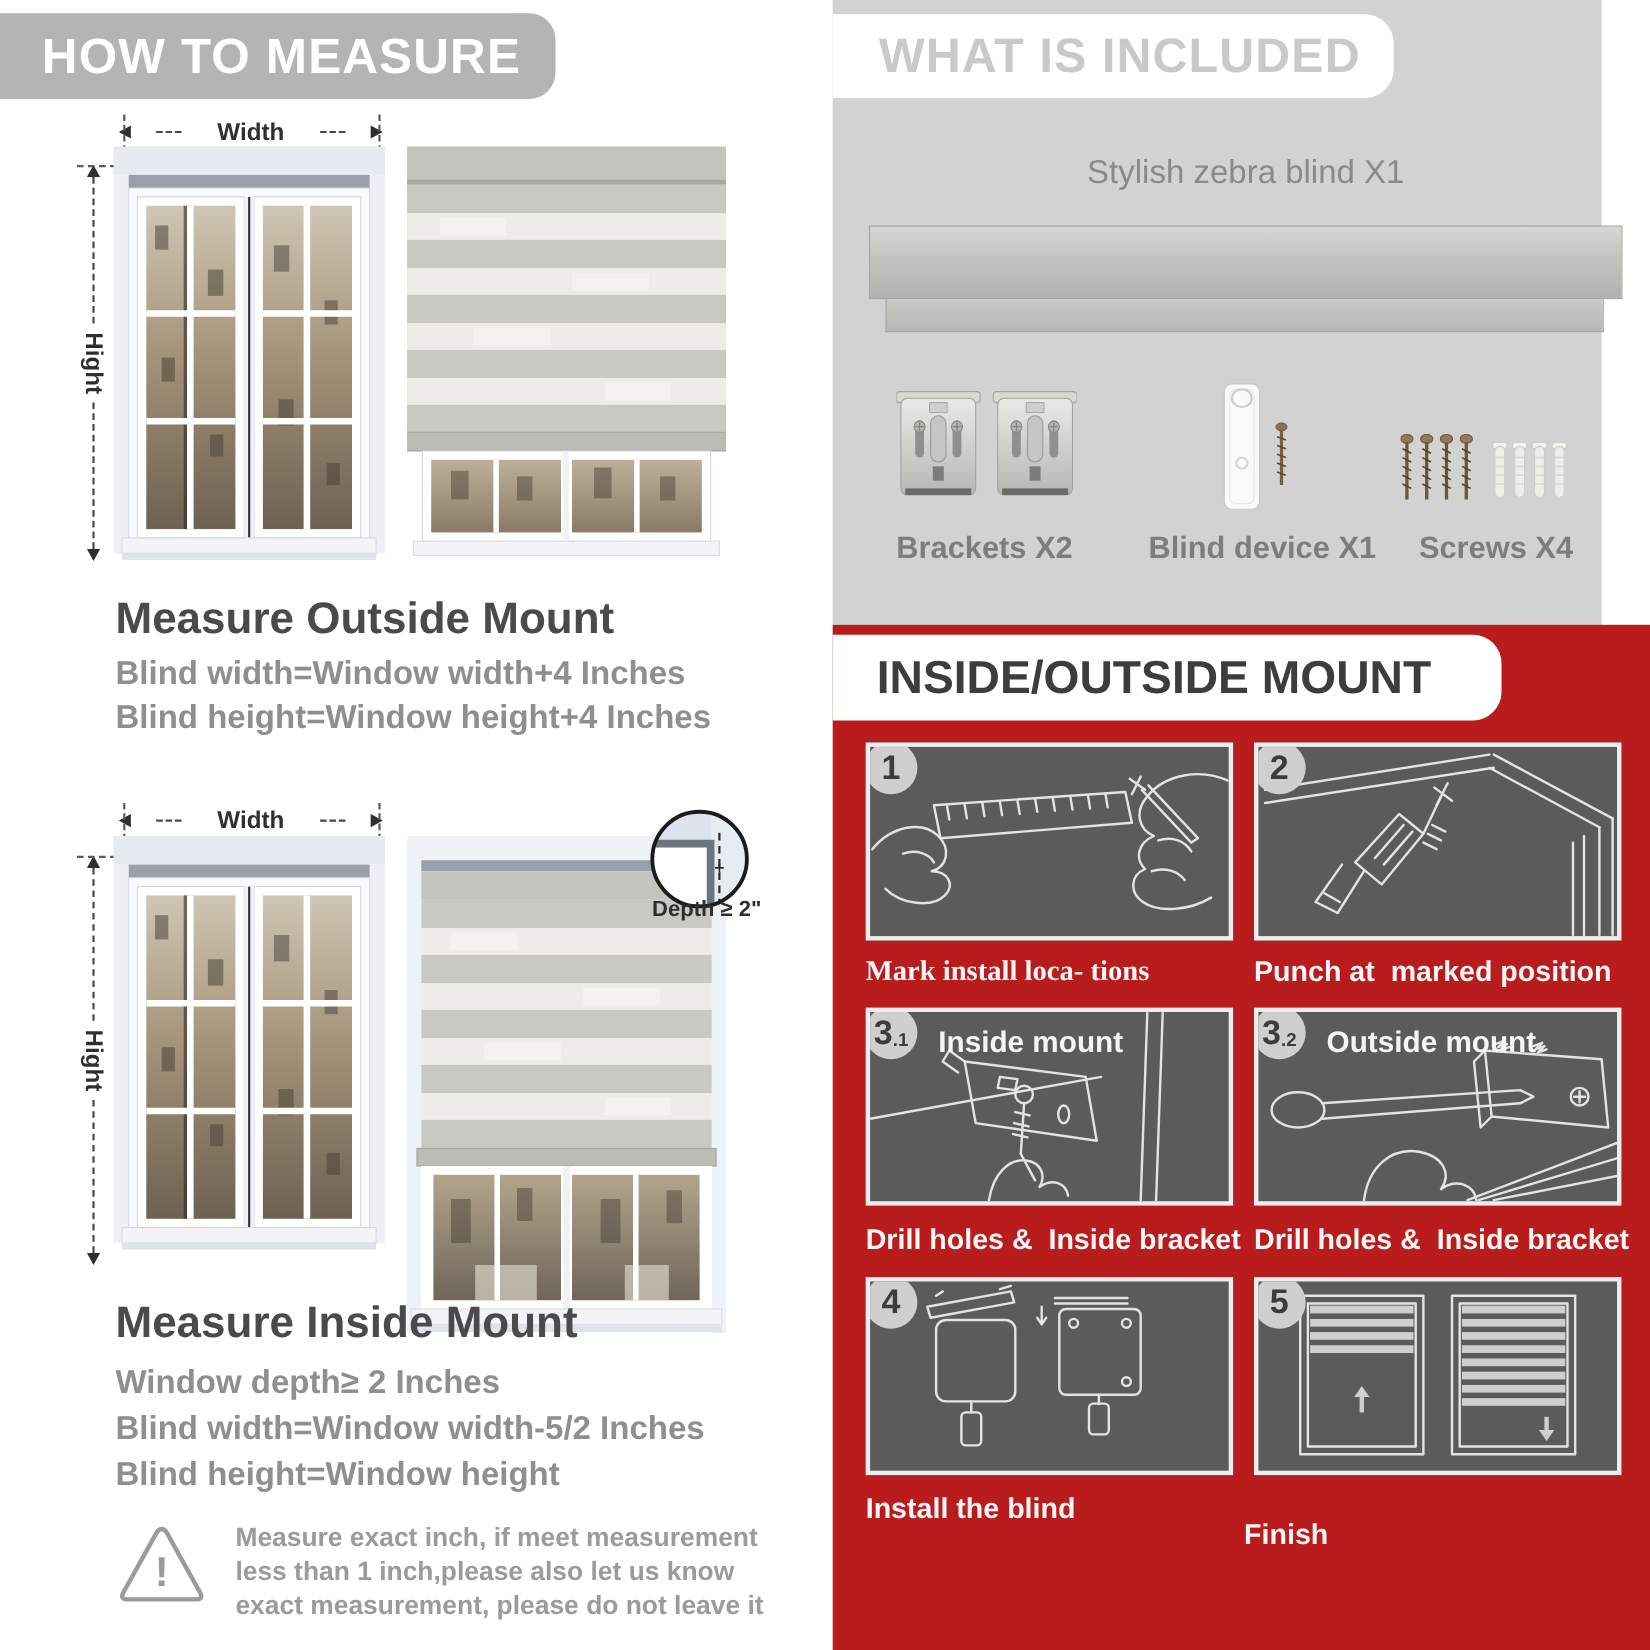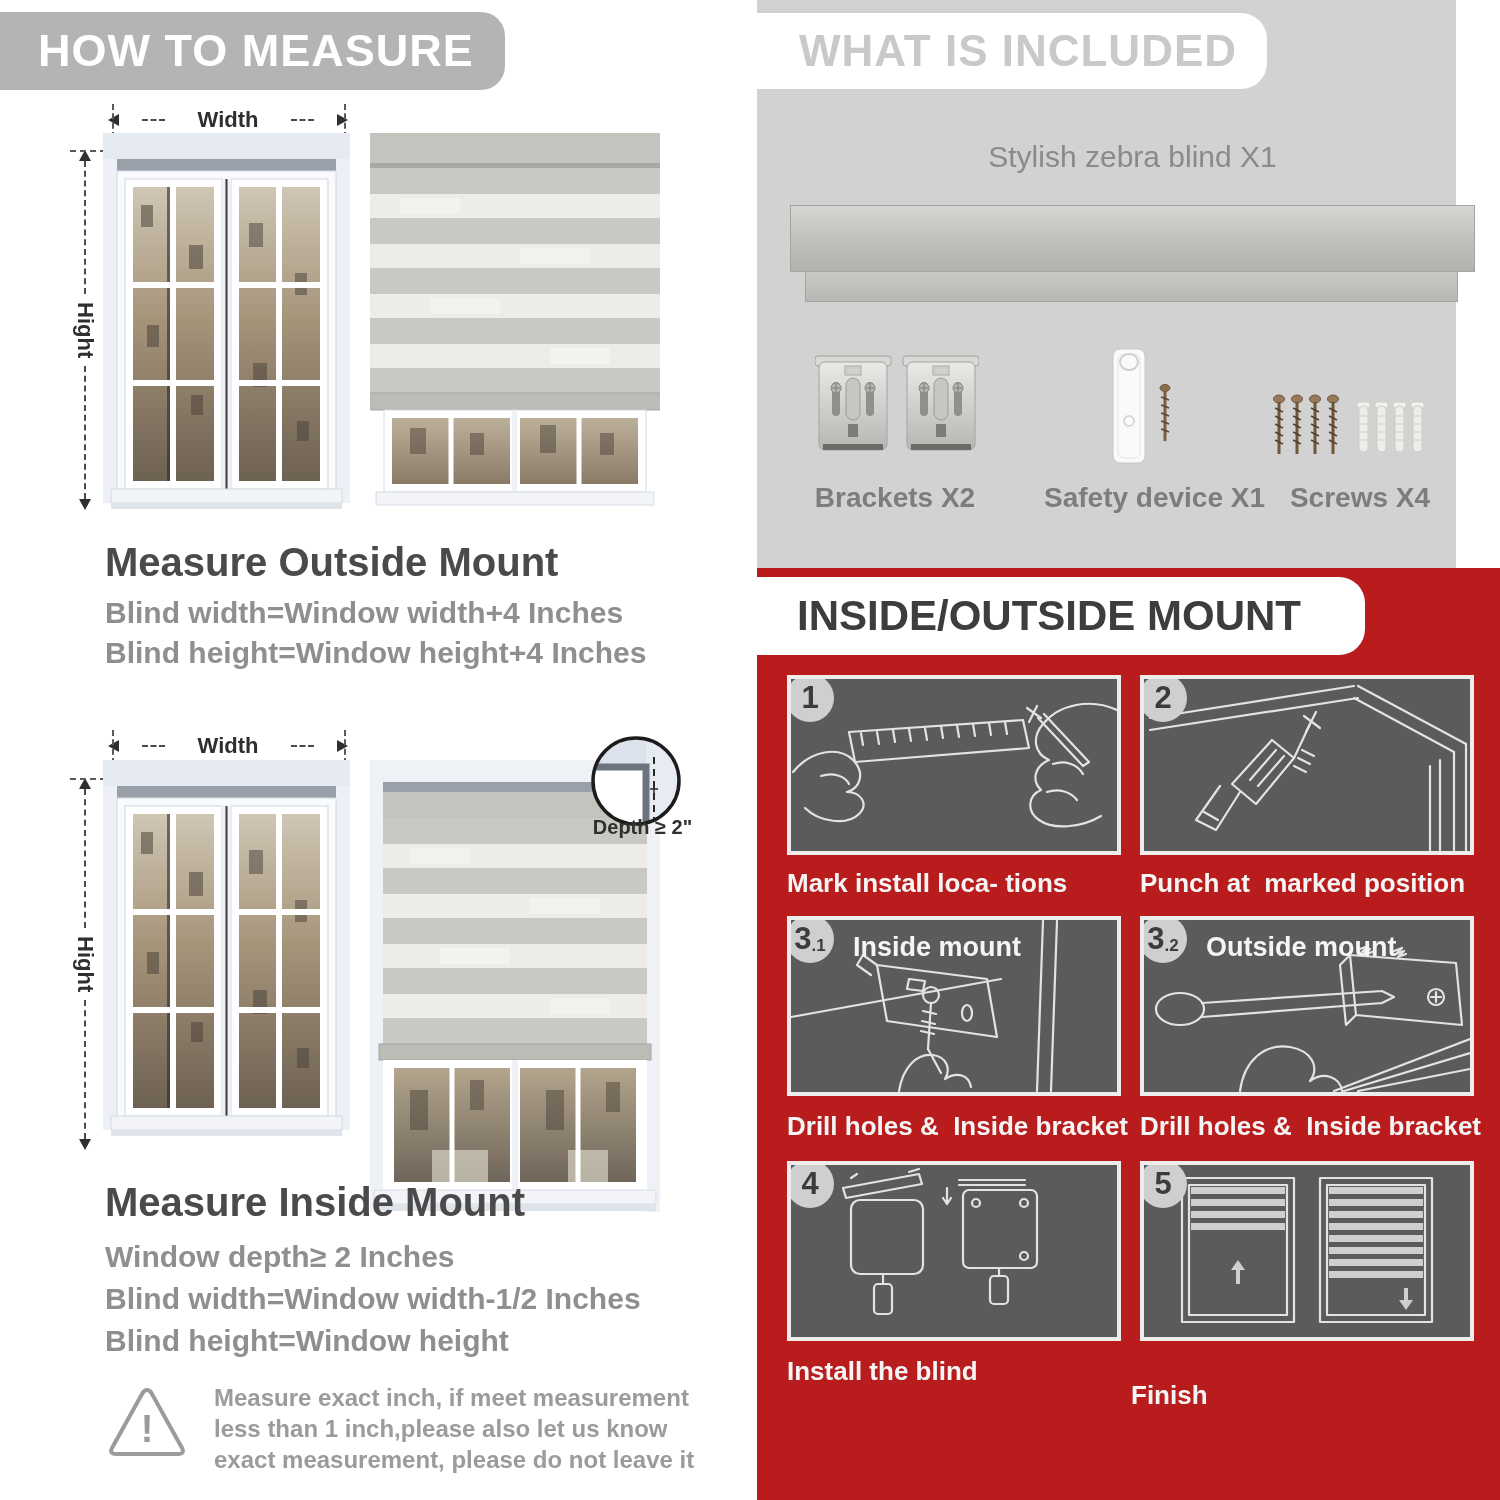--- a/index.html
+++ b/index.html
@@ -329,21 +329,21 @@
       <path d="M62,56 l8,0 M66,52 l0,8" stroke="#2a2a2a" stroke-width="1.5"></path>
     </g>
     <circle cx="48" cy="48" r="43" fill="none" stroke="#1c1c1c" stroke-width="3.5"></circle>
   </svg>
   <div class="depth-lbl" style="left:575px;top:816px;width:135px;">Depth ≥ 2"</div>
 
   <div class="sec-title" style="left:105px;top:1180px;">
     <span>Measure Inside Mount</span>
   </div>
   <div class="rule" style="left:105px;top:1240px;">Window depth≥ 2 Inches</div>
-  <div class="rule" style="left:105px;top:1282px;">Blind width=Window width-1/2 Inches</div>
+  <div class="rule" style="left:105px;top:1282px;">Blind width=Window width-5/2 Inches</div>
   <div class="rule" style="left:105px;top:1324px;">Blind height=Window height</div>
 
   <svg class="abs" style="left:106px;top:1384px;" width="82" height="78" viewBox="0 0 82 78">
     <path d="M41,6 Q44,6 46,10 L76,64 Q79,70 72,70 L10,70 Q3,70 6,64 L36,10 Q38,6 41,6 Z" fill="none" stroke="#9b9b9b" stroke-width="4" stroke-linejoin="round"></path>
     <text x="41" y="58" text-anchor="middle" font-family="Liberation Sans, sans-serif" font-size="38" font-weight="bold" fill="#9b9b9b">!</text>
   </svg>
   <div class="warn-text" style="left:214px;top:1382px;">Measure exact inch, if meet measurement less than 1 inch,please also let us know exact measurement, please do not leave it</div>
 
   <div class="panel-light">
     <div class="hdr-included">
@@ -441,21 +441,21 @@
           </g>
         <g transform="translate(138,0)">
             <rect x="0" y="10" width="13" height="6" rx="2" fill="#f1f1ee" stroke="#ccccc9"></rect>
             <rect x="2" y="14" width="9" height="46" rx="4" fill="#ededea" stroke="#ccccc9"></rect>
             <path d="M2,24 h9 M2,32 h9 M2,40 h9 M2,48 h9" stroke="#d8d8d5" stroke-width="1.4"></path>
           </g>
       </g>
     </svg>
 
     <div class="item-label" style="left:33px;width:210px;">Brackets X2</div>
-    <div class="item-label" style="left:287px;width:190px;">Safety device X1</div>
+    <div class="item-label" style="left:287px;width:190px;">Blind device X1</div>
     <div class="item-label" style="left:528px;width:150px;">Screws X4</div>
   </div>
 
   <div class="panel-dark">
     <div class="hdr-mount">
       <span>INSIDE/OUTSIDE MOUNT</span>
     </div>
 
     <div class="step-panel" style="left:30px;top:107px;">
       <svg width="326" height="172" viewBox="0 0 326 170">
@@ -467,21 +467,21 @@
           <path d="M2,92 C20,70 48,66 62,80 C74,92 70,108 56,112 C70,112 78,124 68,134 C56,146 28,142 14,128"></path>
           <path d="M30,96 C42,92 54,96 58,104"></path>
           <path d="M326,30 C300,18 268,24 252,44 C240,58 244,74 258,80 C244,86 240,100 250,110 C236,116 236,132 248,140 C262,150 290,148 310,136"></path>
           <path d="M262,84 C274,80 286,84 292,94 M256,112 C268,108 280,112 286,120"></path>
         </g>
       </svg>
       <div class="badge">
         <span>1</span>
       </div>
     </div>
-    <div class="step-caption" style="left:30px;top:300px;">Mark install loca- tions</div>
+    <div class="step-caption" style="left:30px;top:300px;font-family:Liberation Serif, serif;">Mark install loca- tions</div>
 
     <div class="step-panel" style="left:383px;top:107px;">
       <svg width="326" height="172" viewBox="0 0 326 170">
         <g stroke="#e3e3e3" stroke-width="2.2" fill="none" stroke-linecap="round" stroke-linejoin="round">
           <path d="M6,38 L210,6 M6,50 L214,18 M214,6 L322,64 M210,18 L310,72"></path>
           <path d="M322,64 L322,170 M310,72 L310,170 M296,80 L296,170 M286,86 L286,170"></path>
           <path d="M160,36 l16,12 M172,32 l-10,20"></path>
           <path d="M166,44 L150,78 M158,70 l12,6 M154,78 l12,6 M150,86 l12,6"></path>
           <path d="M150,78 L112,124 L88,104 L128,60 Z"></path>
           <path d="M132,70 l-26,30 M140,76 l-26,30"></path>

